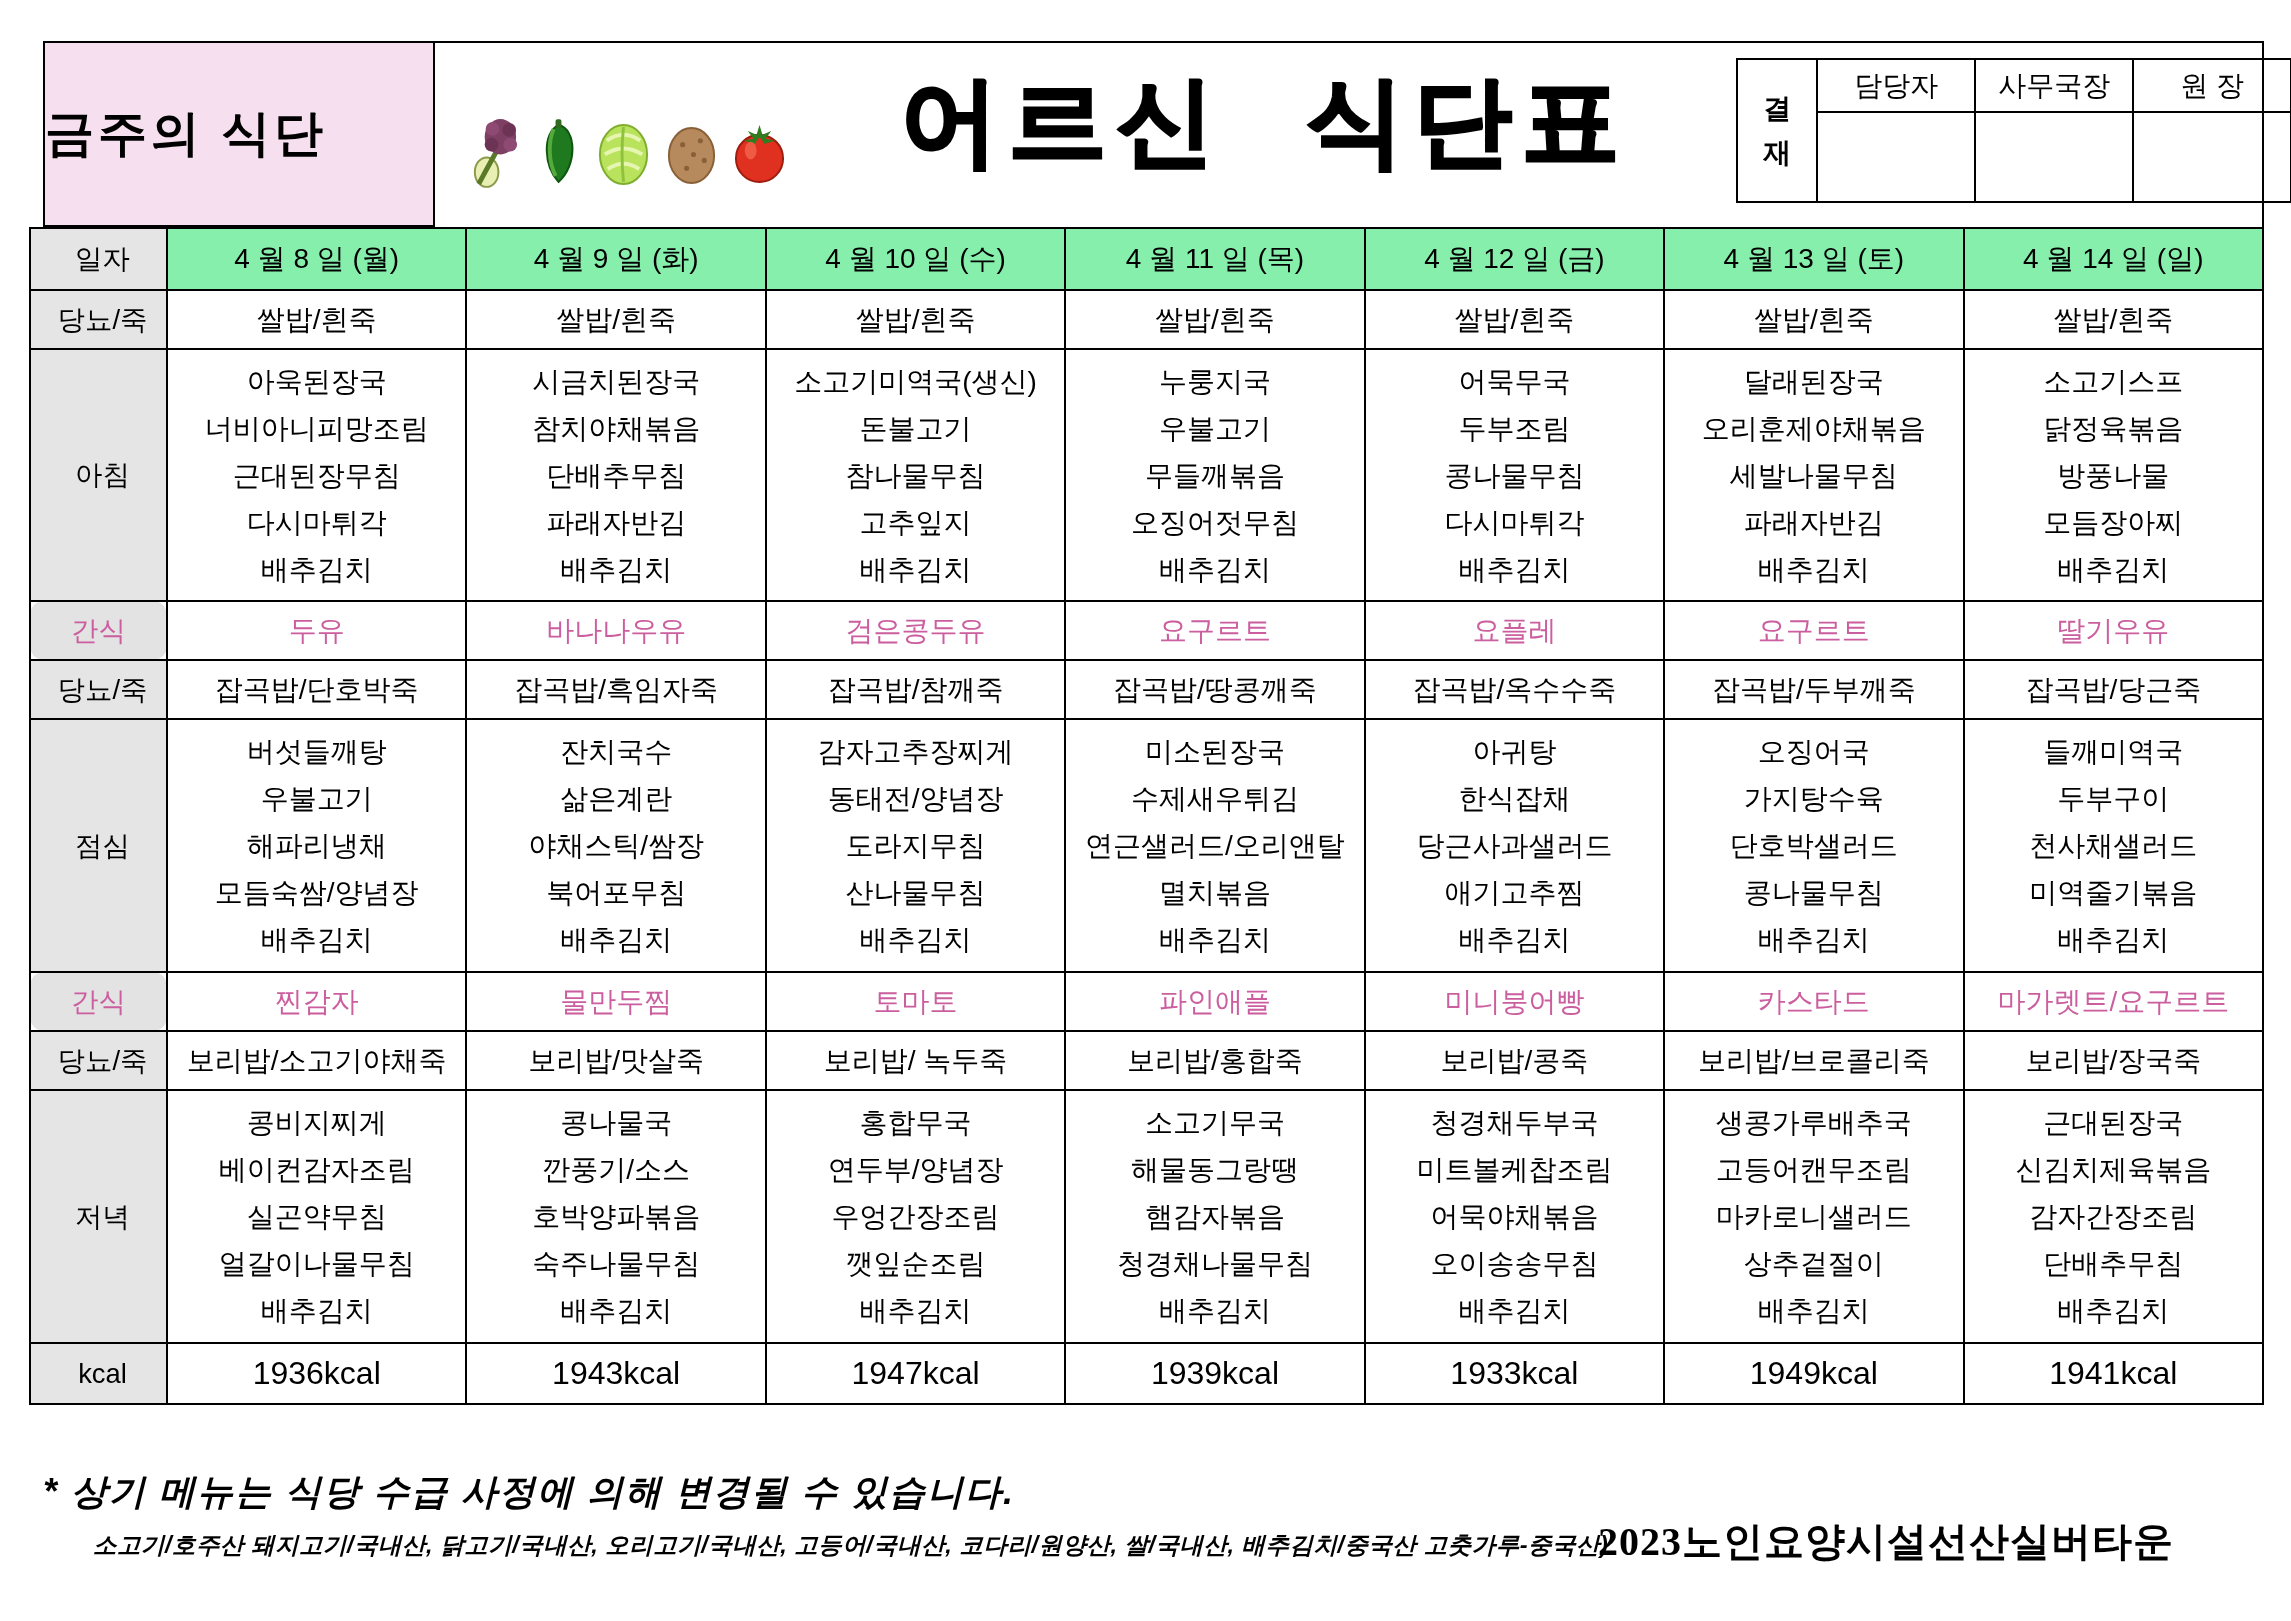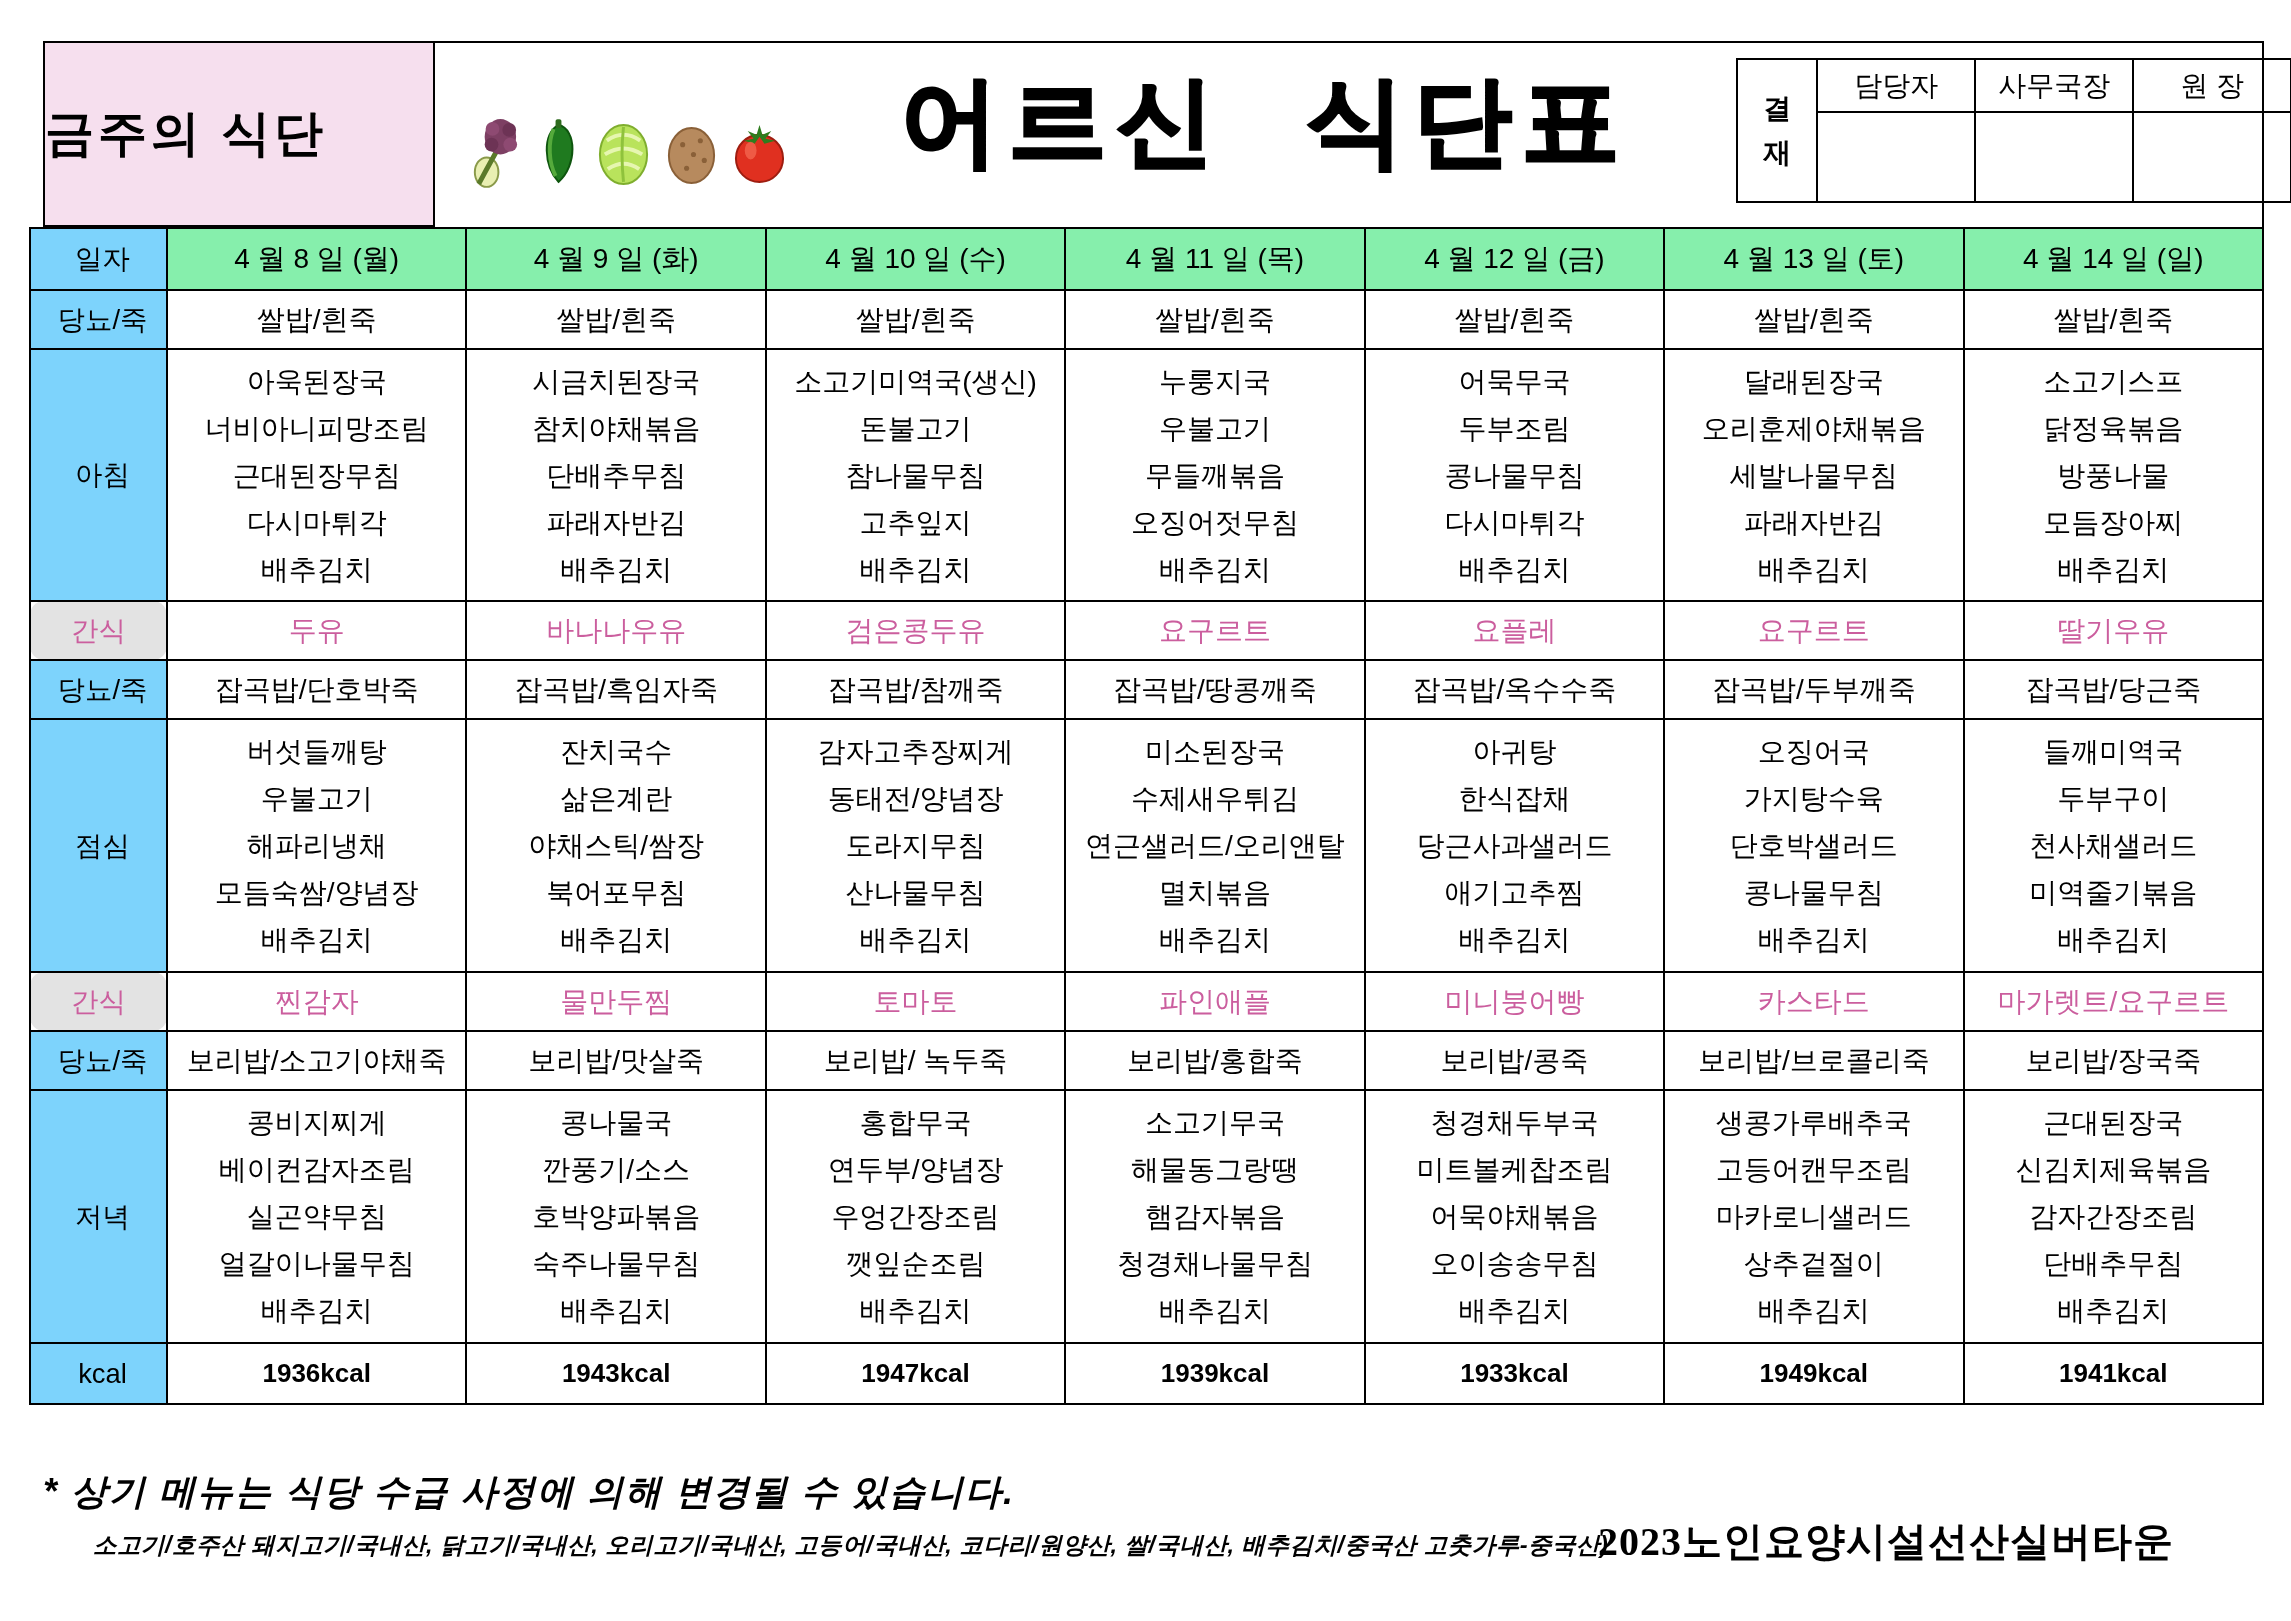--- a/index.html
+++ b/index.html
@@ -44,26 +44,26 @@
   .approval .sig{height:86px;}
   
   .menu-table{
     position:absolute;left:29px;top:227px;width:2235px;height:1174px;
     border-collapse:collapse;table-layout:fixed;
   }
   .menu-table td{
     border:2px solid #000;text-align:center;vertical-align:middle;
     font-size:28px;padding:0;overflow:hidden;
   }
-  .menu-table td.lbl{background:#7dd3fc;font-size:27.4px;padding-left:8px;}
+  .menu-table td.lbl{background:#e5e5e5;font-size:27.4px;padding-left:8px;}
   .menu-table td.date{background:#86efac;font-size:28px;}
   .menu-table td.menu{white-space:pre-line;line-height:47px;}
   .menu-table td.snack{color:#cb5e9e;}
   .menu-table td.snacklbl{background:#e3e3e3;color:#cb5e9e;font-size:27.4px;border-radius:14px;}
-  .menu-table td.kcalv{font-weight:bold;font-size:26px;}
+  .menu-table td.kcalv{font-weight:normal;font-size:32px;}
   
   .note{
     position:absolute;left:43px;top:1468px;
     font-size:36px;font-weight:bold;font-style:italic;letter-spacing:2px;
   }
   .origin{
     position:absolute;left:93px;top:1529px;
     font-size:23.5px;font-weight:bold;font-style:italic;letter-spacing:0.5px;
   }
   .facility{

